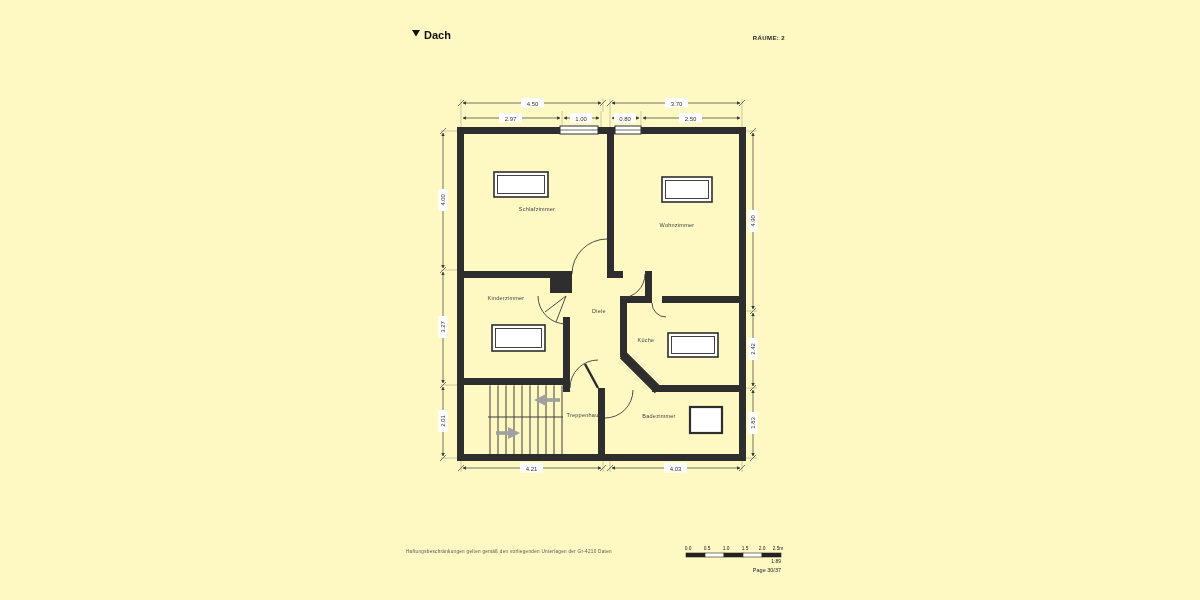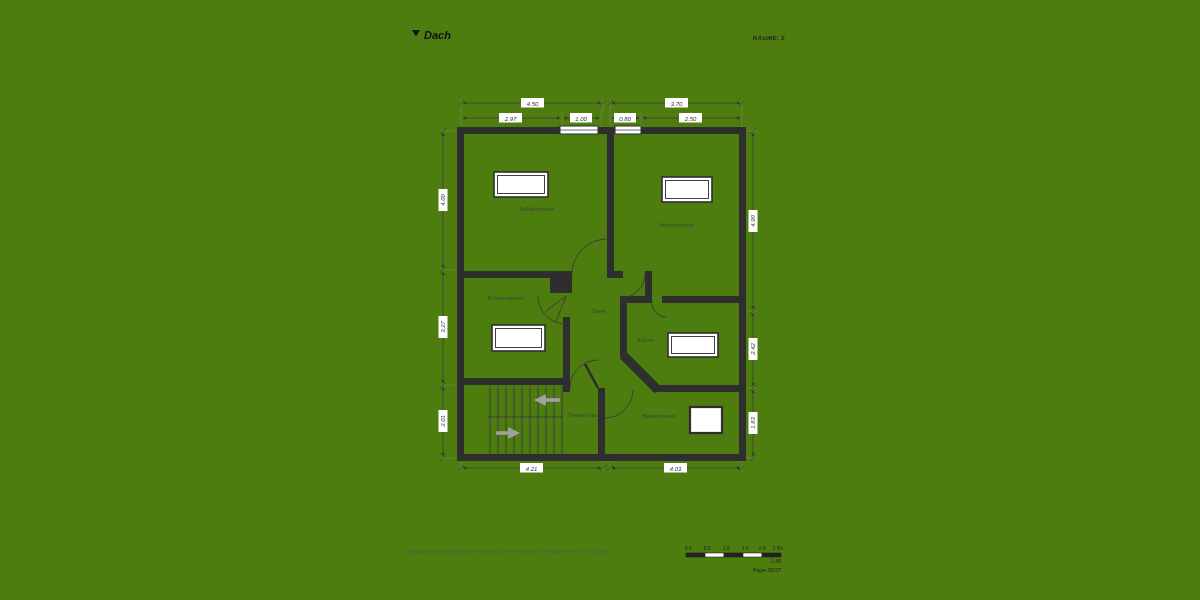--- a/index.html
+++ b/index.html
@@ -1,17 +1,17 @@
 <!DOCTYPE html>
 <html style="--wall: #2e2e2e; --line: #3a3a3a; --text: #333333; --arrow: #a0a0a0;"><head>
 <meta charset="utf-8">
 <style>
   html,body{margin:0;padding:0;background:#fff;}
-  #stage{position:relative;width:1200px;height:600px;background:#4d7c0f;overflow:hidden;
-         font-family:"Liberation Sans",sans-serif;font-style:italic;}
+  #stage{position:relative;width:1200px;height:600px;background:#fef9c3;overflow:hidden;
+         font-family:"Liberation Sans",sans-serif;}
   svg text{font-family:"Liberation Sans",sans-serif;}
   .wall{fill:var(--wall);}
   .wallline{stroke:var(--wall);}
   .door{stroke:var(--line);fill:none;stroke-width:.9;}
   .leaf{stroke:#2a2a2a;stroke-width:2.4;}
   .dimline{stroke:var(--line);stroke-width:.7;fill:none;}
   .tick{stroke:var(--line);stroke-width:.7;}
   .ext{stroke:#8a8a8a;stroke-width:.45;}
   .bg{fill:#ffffff;}
   .dimtext{font-size:6px;fill:var(--text);}

